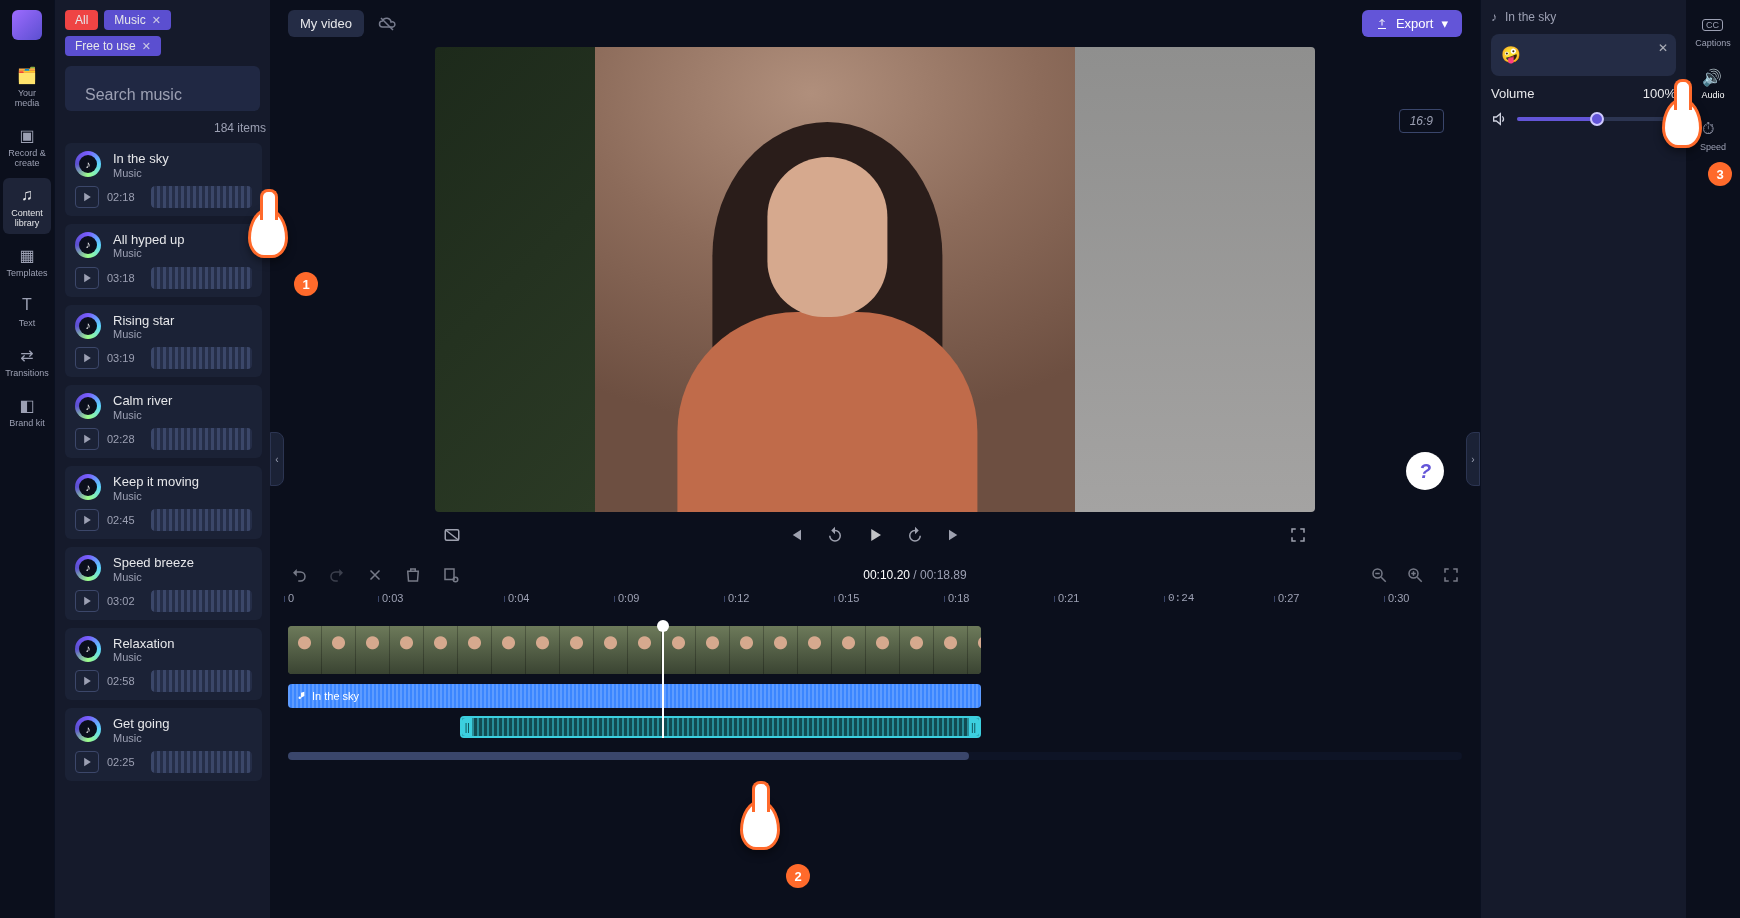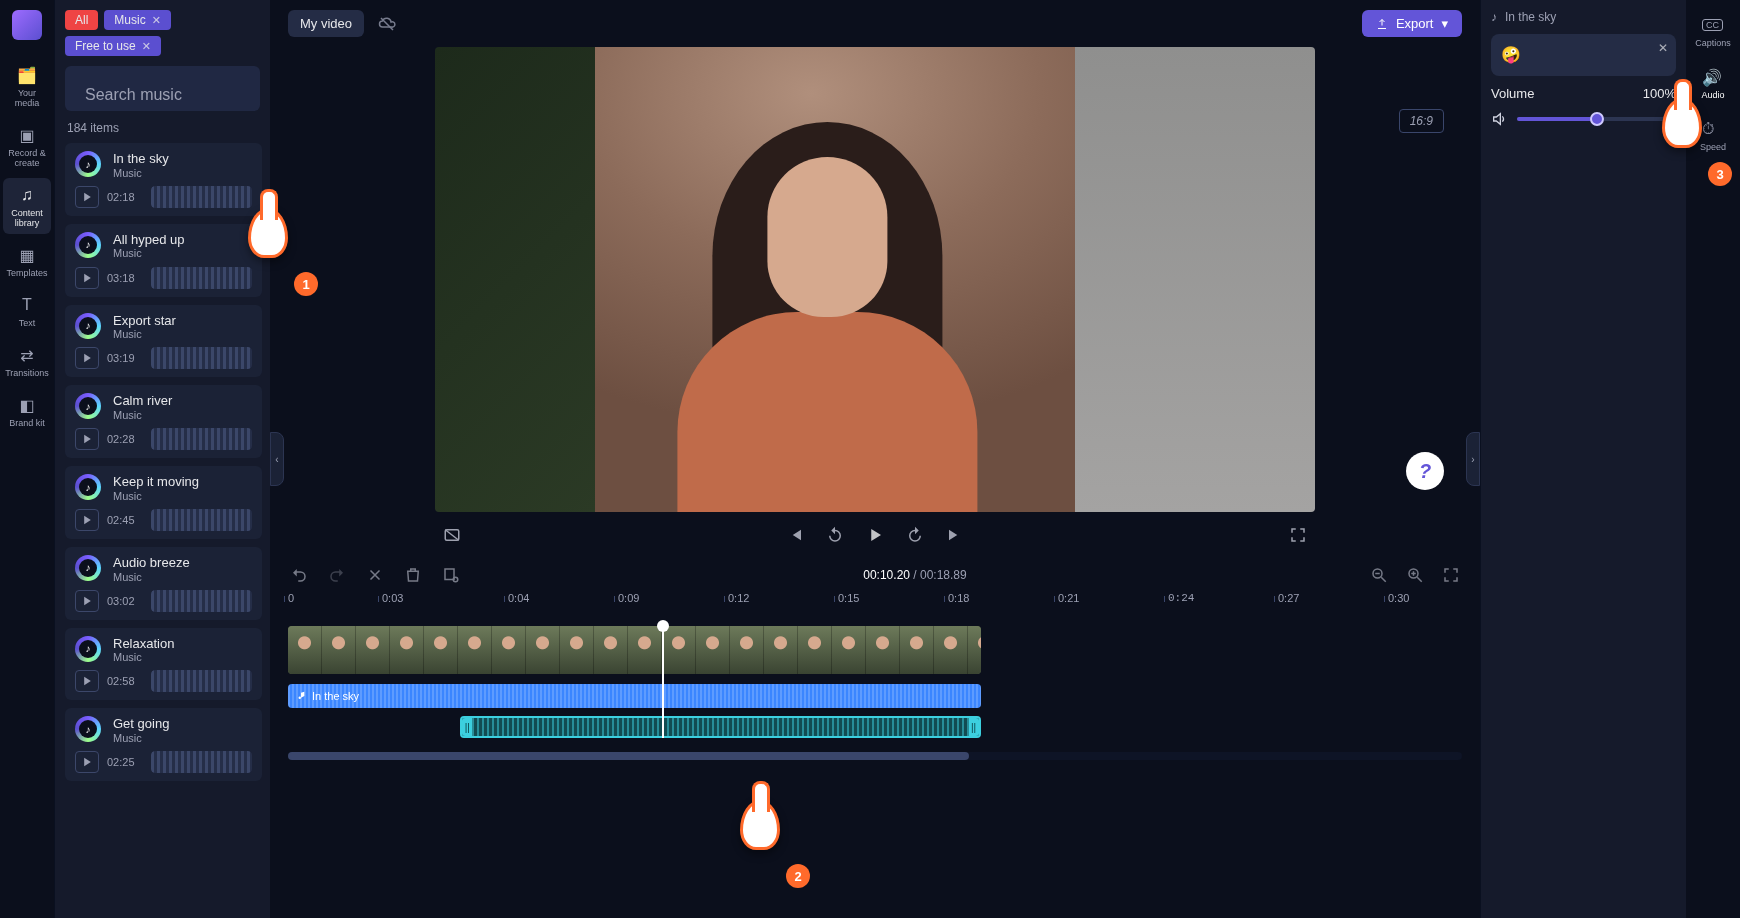--- a/index.html
+++ b/index.html
@@ -35,21 +35,21 @@
   
   .media-panel{background:var(--bg1);display:flex;flex-direction:column;border-left:1px solid #0a1020;}
   .chips{display:flex;flex-wrap:wrap;gap:6px;padding:10px 10px 2px 10px;}
   .chip{display:inline-flex;align-items:center;gap:6px;padding:3px 10px;border-radius:4px;background:#ef4444;color:var(--txt);font-size:12px;cursor:pointer;}
   .chip.purple{background:var(--chip);}
   .chip .x{font-size:11px;opacity:.8;}
   .search-wrap{margin:8px 10px 6px 10px;display:flex;align-items:center;gap:8px;background:#202843;border-radius:6px;padding:6px 10px;}
   .search-wrap svg{width:16px;height:16px;fill:none;stroke:var(--txt-dim);stroke-width:2;}
   .search-wrap input{flex:1;background:transparent;border:none;outline:none;color:var(--txt);font-size:16px;margin-top:13px;}
   .search-wrap input::placeholder{color:var(--txt-dim);}
-  .count{padding:4px 4px 8px 12px;color:var(--txt-dim);font-size:12px;}
+  .count{padding:4px 4px 8px 12px;color:var(--txt-dim);font-size:12px;text-align:right;}
   .media-list{flex:1;overflow:auto;padding:0 8px 10px 10px;display:flex;flex-direction:column;gap:8px;}
   .media-card{background:var(--bg2);border-radius:6px;padding:8px 10px;display:grid;grid-template-columns:28px 1fr;grid-template-rows:auto auto;column-gap:10px;row-gap:6px;}
   .mc-icon{width:26px;height:26px;border-radius:50%;display:flex;align-items:center;justify-content:center;background:conic-gradient(from 0deg,#7a5cff,#5bd6ff,#9dff8a,#5b4fd0,#7a5cff);position:relative;}
   .mc-icon::after{content:"";width:18px;height:18px;border-radius:50%;background:#0b0f1c;position:absolute;}
   .mc-icon span{position:relative;z-index:2;font-size:10px;color:#fff;}
   .mc-head{display:flex;flex-direction:column;line-height:1.2;}
   .mc-title{font-size:13px;color:var(--txt);}
   .mc-sub{font-size:11px;color:var(--txt-dim);}
   .mc-row2{grid-column:1/3;display:flex;align-items:center;gap:8px;}
   .mc-play{width:24px;height:22px;border:1px solid #3c476a;border-radius:4px;display:flex;align-items:center;justify-content:center;cursor:pointer;}
@@ -245,21 +245,21 @@
             </div>
             <div class="mc-dur">03:18</div>
             <div class="mc-wave"></div>
           </div>
         </div>
         <div class="media-card">
           <div class="mc-icon">
             <span>♪</span>
           </div>
           <div class="mc-head">
-            <div class="mc-title">Export star</div>
+            <div class="mc-title">Rising star</div>
             <div class="mc-sub">Music</div>
           </div>
           <div class="mc-row2">
             <div class="mc-play">
               <svg viewBox="0 0 10 12">
                 <path d="M1 1l8 5-8 5z"></path>
               </svg>
             </div>
             <div class="mc-dur">03:19</div>
             <div class="mc-wave"></div>
@@ -299,21 +299,21 @@
             </div>
             <div class="mc-dur">02:45</div>
             <div class="mc-wave"></div>
           </div>
         </div>
         <div class="media-card">
           <div class="mc-icon">
             <span>♪</span>
           </div>
           <div class="mc-head">
-            <div class="mc-title">Audio breeze</div>
+            <div class="mc-title">Speed breeze</div>
             <div class="mc-sub">Music</div>
           </div>
           <div class="mc-row2">
             <div class="mc-play">
               <svg viewBox="0 0 10 12">
                 <path d="M1 1l8 5-8 5z"></path>
               </svg>
             </div>
             <div class="mc-dur">03:02</div>
             <div class="mc-wave"></div>

